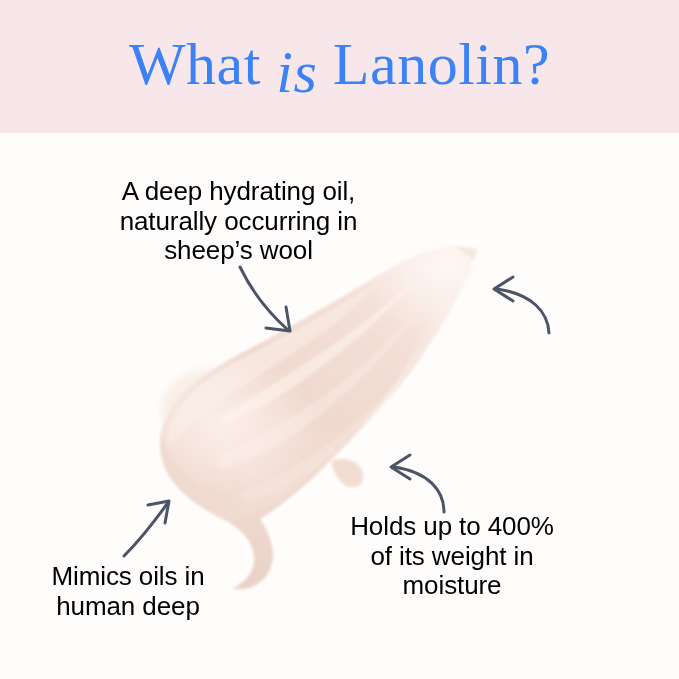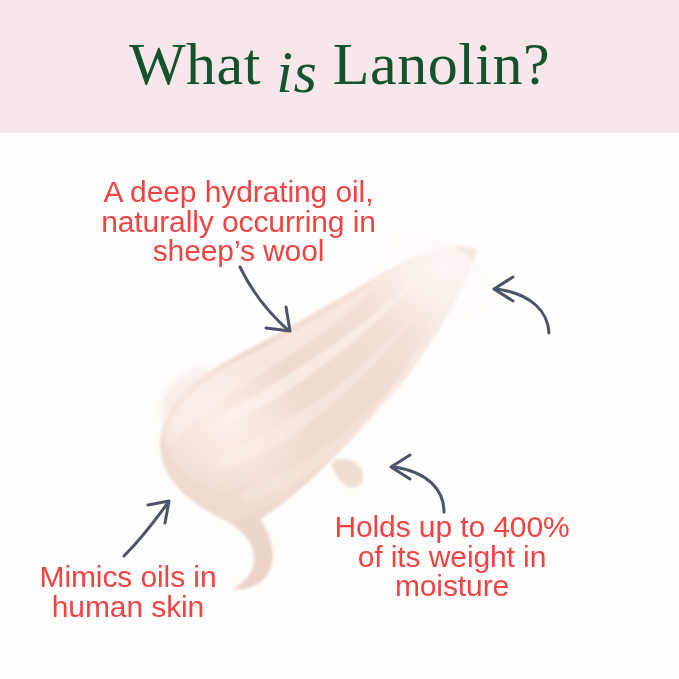--- a/index.html
+++ b/index.html
@@ -31,21 +31,21 @@
     top: 0;
     width: 679px;
     height: 133px;
     display: flex;
     align-items: center;
     justify-content: center;
     font-family: "Liberation Serif", "DejaVu Serif", serif;
     font-size: 60px;
     line-height: 64px;
     letter-spacing: 0.5px;
-    color: #14532d;
+    color: #3b82f6;
     white-space: pre;
     padding-bottom: 6px;
     box-sizing: border-box;
   }
   #page-title .em {
     font-style: italic;
     margin-top: 16px;
   }
 
   
@@ -53,22 +53,22 @@
     position: absolute;
     left: 120px;
     top: 225px;
     width: 400px;
     height: 375px;
   }
 
   
   .callout {
     position: absolute;
-    color: #ef4444;
-    font-size: 30px;
+    color: #000000;
+    font-size: 26px;
     line-height: 29.5px;
     text-align: center;
     letter-spacing: -0.1px;
     white-space: pre-line;
   }
   #callout-hydrating-oil {
     left: 96px;
     top: 177px;
     width: 285px;
   }
@@ -197,21 +197,21 @@
   <div class="callout" id="callout-hydrating-oil">A deep hydrating oil,
 naturally occurring in
 sheep’s wool</div>
 
 
   <div class="callout" id="callout-moisture">Holds up to 400%
 of its weight in
 moisture</div>
 
   <div class="callout" id="callout-mimics-oils">Mimics oils in
-human skin</div>
+human deep</div>
 
   <svg id="arrow-layer" viewBox="0 0 679 679" xmlns="http://www.w3.org/2000/svg">
     <g fill="none" stroke="#4c5468" stroke-width="3" stroke-linecap="round" stroke-linejoin="round">
 
       <g>
         <path d="M240,267 C252,292 268,312 288,330"></path>
         <path d="M266,328 L290,331 L286,307"></path>
       </g>
 
       <g>

